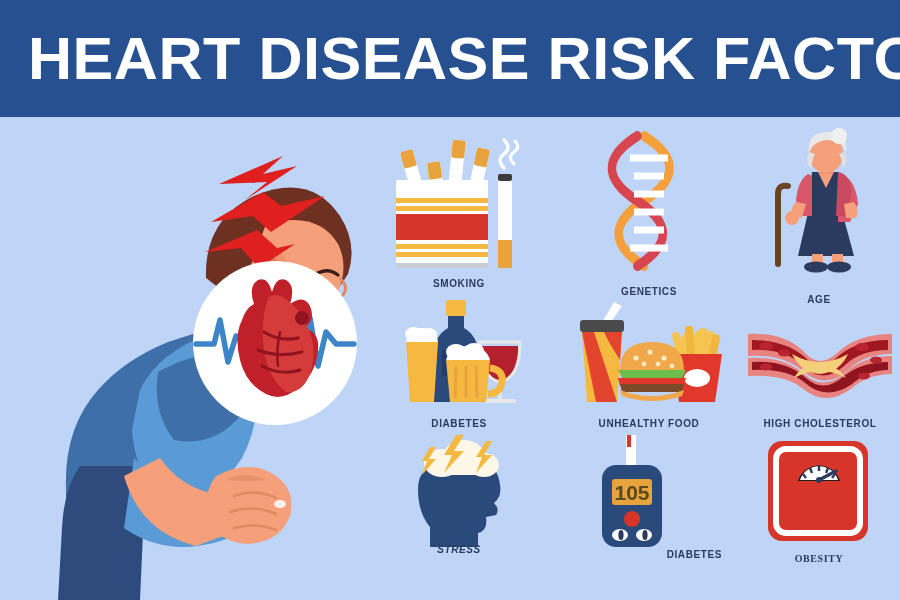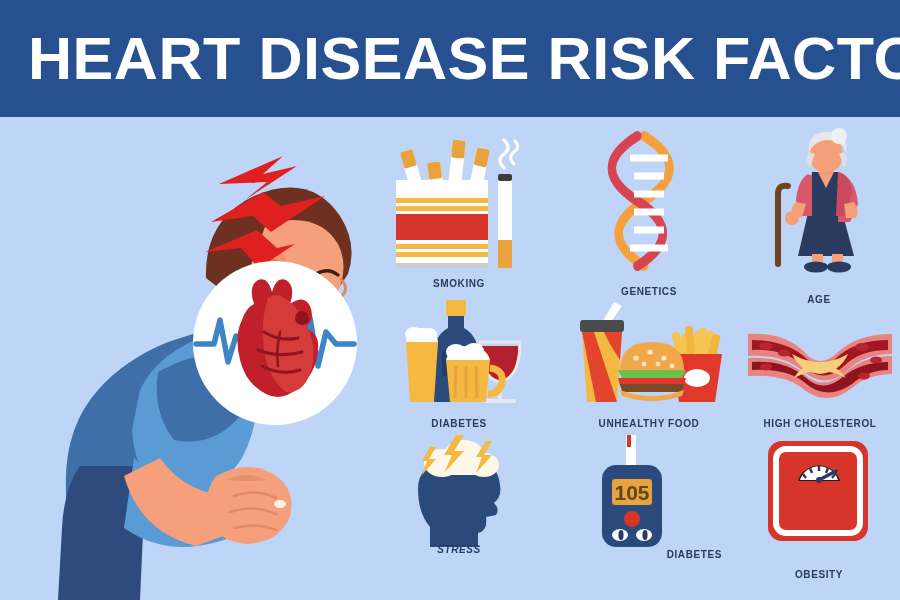--- a/index.html
+++ b/index.html
@@ -388,17 +388,17 @@
             <line x1="37" y1="35" x2="40" y2="39"></line>
             <line x1="44" y1="29" x2="46" y2="34"></line>
             <line x1="53" y1="26" x2="53" y2="32"></line>
             <line x1="62" y1="29" x2="60" y2="34"></line>
             <line x1="69" y1="35" x2="66" y2="39"></line>
           </g>
           <line x1="53" y1="41" x2="70" y2="32" stroke="#2b3a5f" stroke-width="3.4" stroke-linecap="round"></line>
           <circle cx="53" cy="41" r="3" fill="#2b3a5f"></circle>
         </svg>
       </div>
-      <div class="cap" style="top:134px;">OBESITY</div>
+      <div class="cap" style="top:118px;font-family:Liberation Serif, serif;">OBESITY</div>
     </div>
 
   </div>
 </div>
 
 </body></html>

